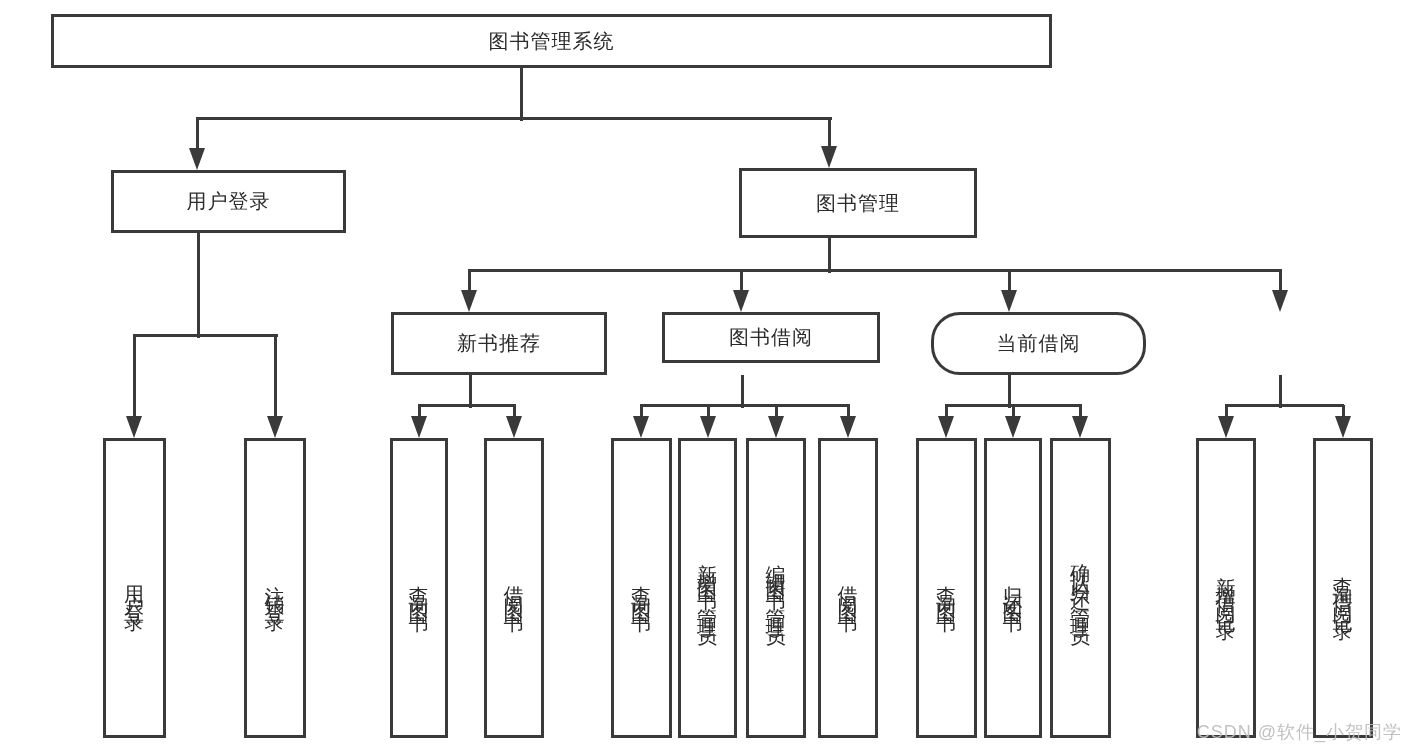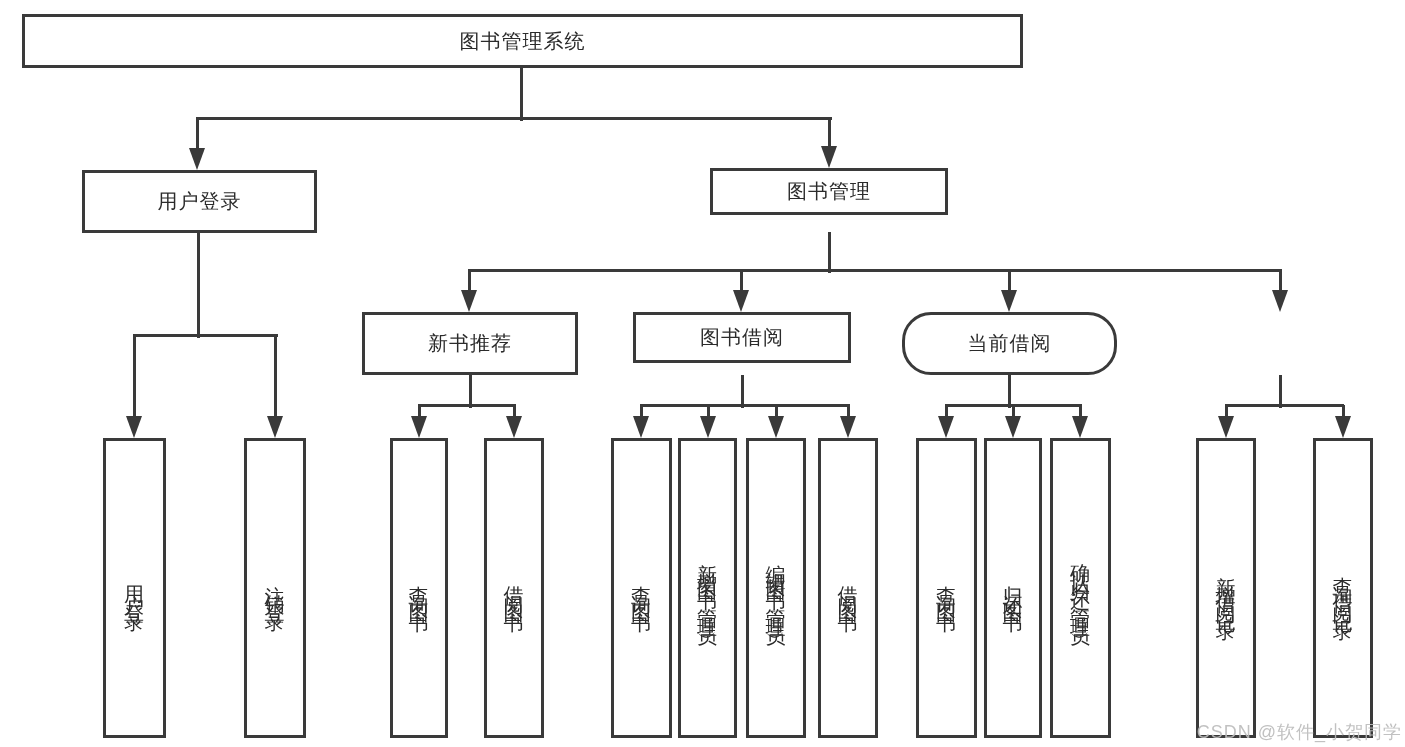--- a/index.html
+++ b/index.html
@@ -3,21 +3,21 @@
 <meta charset="utf-8">
 <style>
   html,body{margin:0;padding:0;background:#ffffff;}
   #canvas{
     position:relative;width:1405px;height:747px;background:#ffffff;overflow:hidden;
     font-family:"Liberation Sans","DejaVu Sans",sans-serif;color:#2b2b2b;
   }
   .node{
     position:absolute;background:#ffffff;border:3px solid #3a3a3a;
     display:flex;align-items:center;justify-content:center;
-    font-size:20px;letter-spacing:1px;box-sizing:border-box;z-index:2;
+    font-size:20px;letter-spacing:1px;box-sizing:border-box;z-index:2;margin-left:29px;
   }
   .vbox{
     position:absolute;top:438px;height:300px;background:#ffffff;border:3px solid #3a3a3a;
     display:flex;align-items:center;justify-content:center;box-sizing:border-box;z-index:2;
   }
   .vbox .vtext{
     writing-mode:vertical-rl;text-orientation:mixed;
     font-size:20px;letter-spacing:9px;line-height:1;white-space:nowrap;
   }
   .line{position:absolute;background:#3a3a3a;z-index:1;}
@@ -91,21 +91,21 @@
       <div class="arrow" style="left: 1335px; top: 416px;"></div>
     </div>
 
   <div class="node" style="left:22px;top:14px;width:1001px;height:54px;">
     <span>图书管理系统</span>
   </div>
 
   <div class="node" style="left:82px;top:170px;width:235px;height:63px;">
     <span>用户登录</span>
   </div>
-  <div class="node" style="left:710px;top:168px;width:238px;height:47px;">
+  <div class="node" style="left:710px;top:168px;width:238px;height:70px;">
     <span>图书管理</span>
   </div>
 
   <div class="node" style="left:362px;top:312px;width:216px;height:63px;">
     <span>新书推荐</span>
   </div>
   <div class="node" style="left:633px;top:312px;width:218px;height:51px;">
     <span>图书借阅</span>
   </div>
   <div class="node" style="left:902px;top:312px;width:215px;height:63px;border-radius:29px;">

